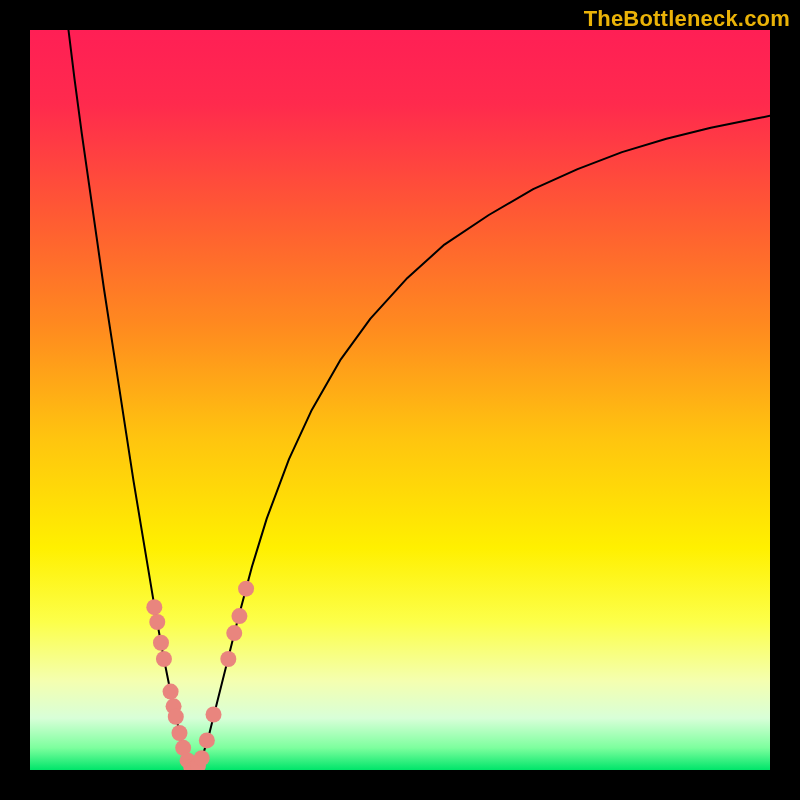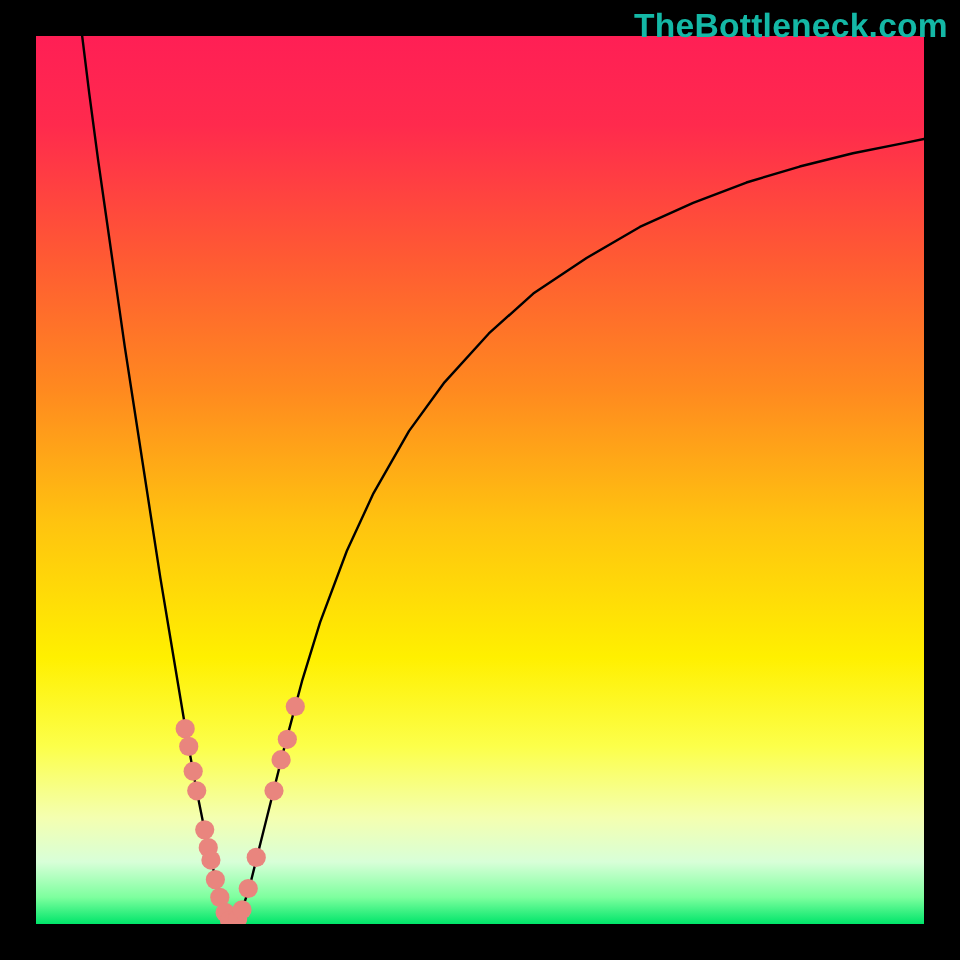--- a/index.html
+++ b/index.html
@@ -22,22 +22,22 @@
     left: 30px;
     top: 30px;
     width: 740px;
     height: 740px;
     overflow: hidden;
   }
   .watermark {
     position: absolute;
     top: 6px;
     right: 10px;
-    color: #14b8a6;
-    font-size: 28px;
+    color: #eab308;
+    font-size: 22px;
     font-weight: 600;
     letter-spacing: 0.2px;
     user-select: none;
   }
   svg { display: block; }
 </style>
 </head>
 <body>
 
 <div class="frame">

